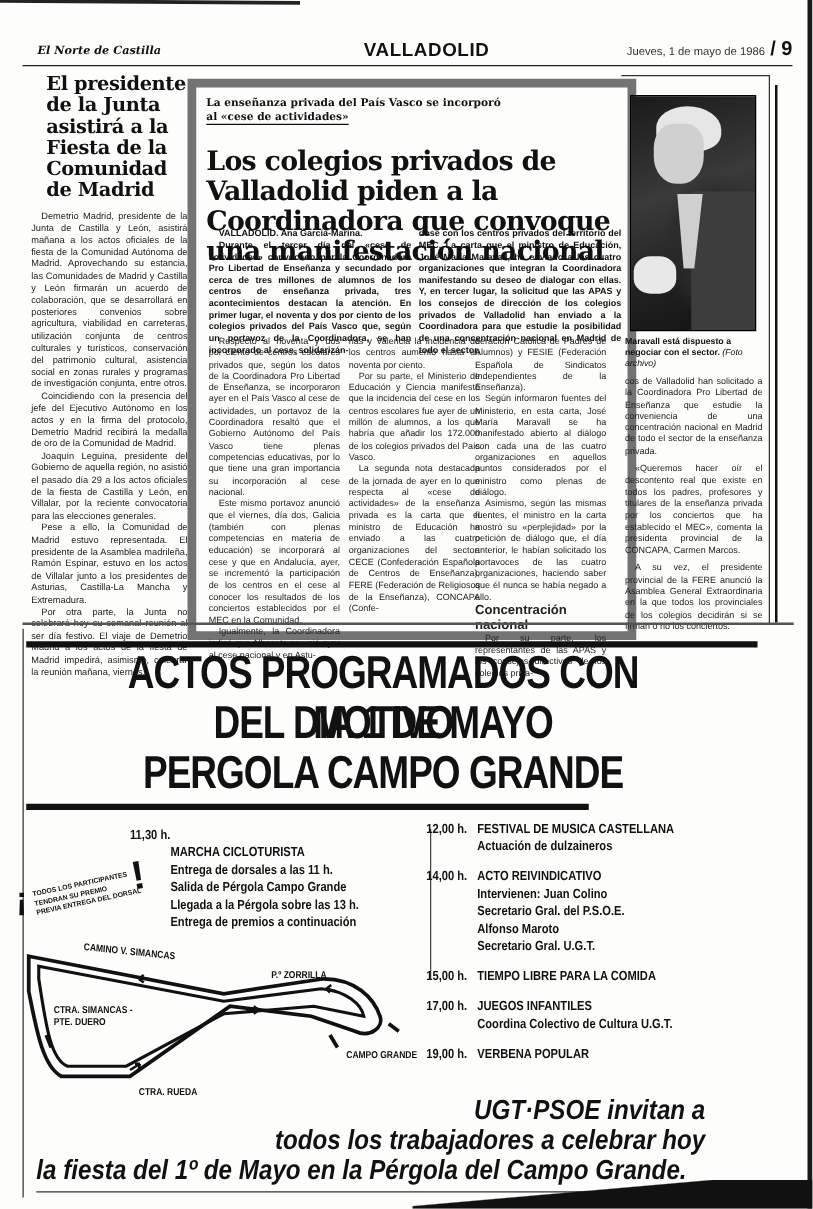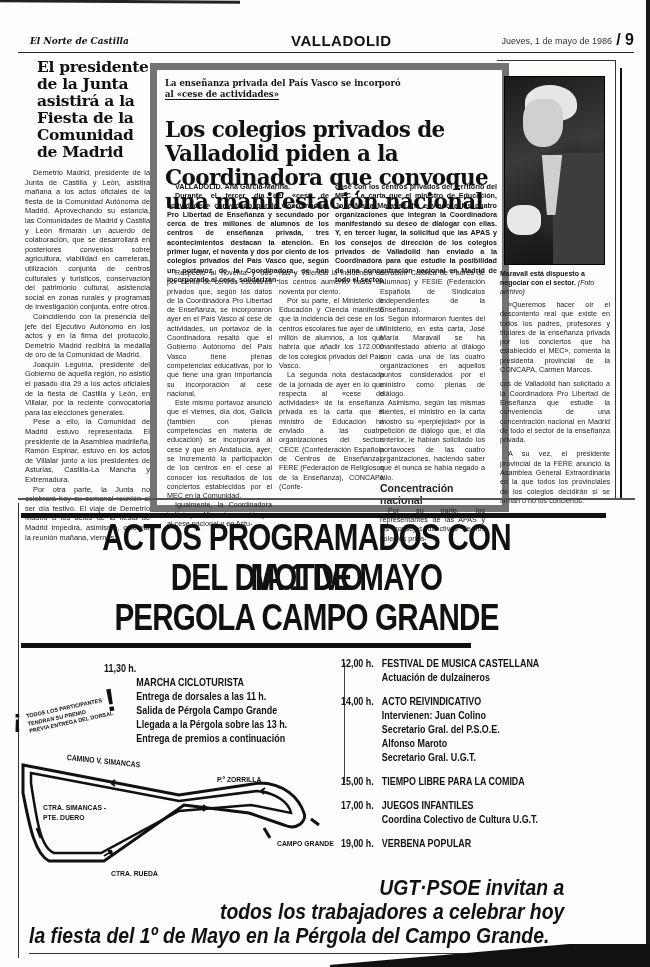--- a/index.html
+++ b/index.html
@@ -129,22 +129,22 @@
     <div class="hair"></div>
     <div class="face"></div>
     <div class="hand"></div>
   </div>
   <div class="caption">
     <span>Maravall está dispuesto a negociar con el sector.</span>
     <i>(Foto archivo)</i>
   </div>
 </div>
 <div class="abs col-right">
+  <p style="text-indent:0">cos de Valladolid han solicitado a la Coordinadora Pro Libertad de Enseñanza que estudie la conveniencia de una concentración nacional en Madrid de todo el sector de la enseñanza privada.</p>
   <p>«Queremos hacer oír el descontento real que existe en todos los padres, profesores y titulares de la enseñanza privada por los conciertos que ha establecido el MEC», comenta la presidenta provincial de la CONCAPA, Carmen Marcos.</p>
-  <p style="text-indent:0">cos de Valladolid han solicitado a la Coordinadora Pro Libertad de Enseñanza que estudie la conveniencia de una concentración nacional en Madrid de todo el sector de la enseñanza privada.</p>
   <p>A su vez, el presidente provincial de la FERE anunció la Asamblea General Extraordinaria en la que todos los provinciales de los colegios decidirán si se firman o no los conciertos.</p>
 </div>
 <div class="abs vline"></div>
 
 <div class="abs sep1"></div>
 
 <div class="abs ad">
   <div class="adrule" style="top:10px;"></div>
   <div class="ad-title" style="top:15px;">ACTOS PROGRAMADOS CON MOTIVO</div>
   <div class="ad-title" style="top:55px;">DEL DIA 1 DE MAYO</div>

